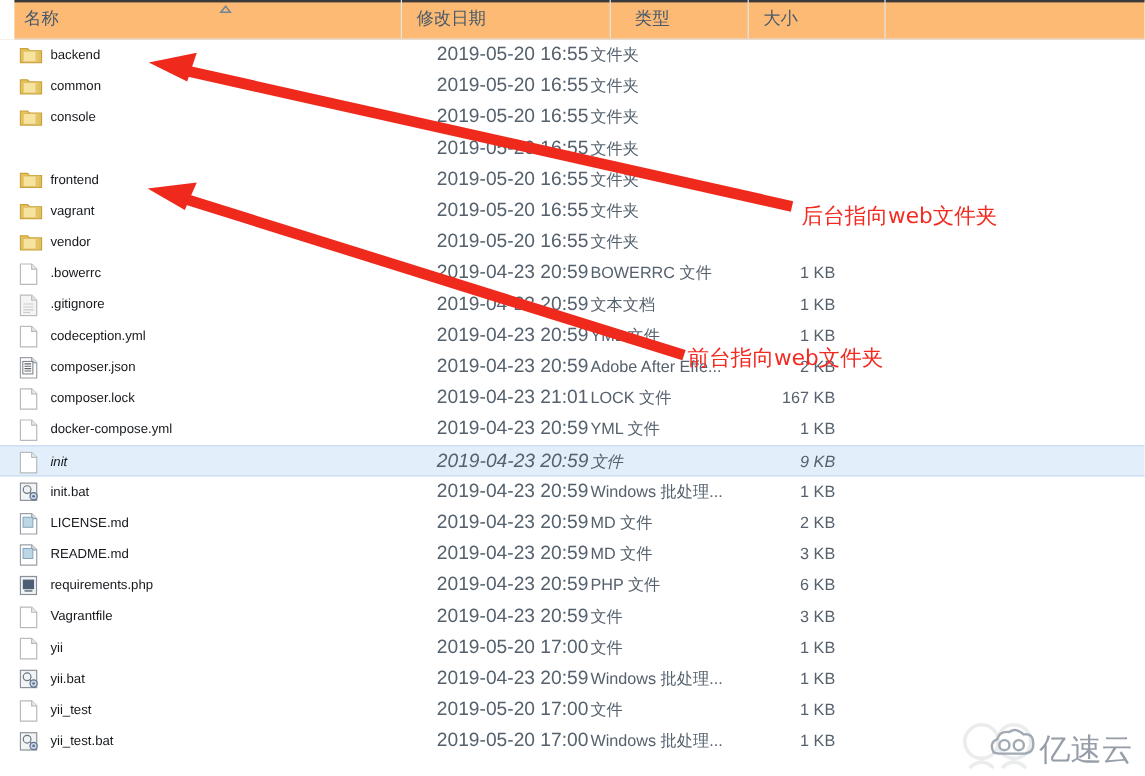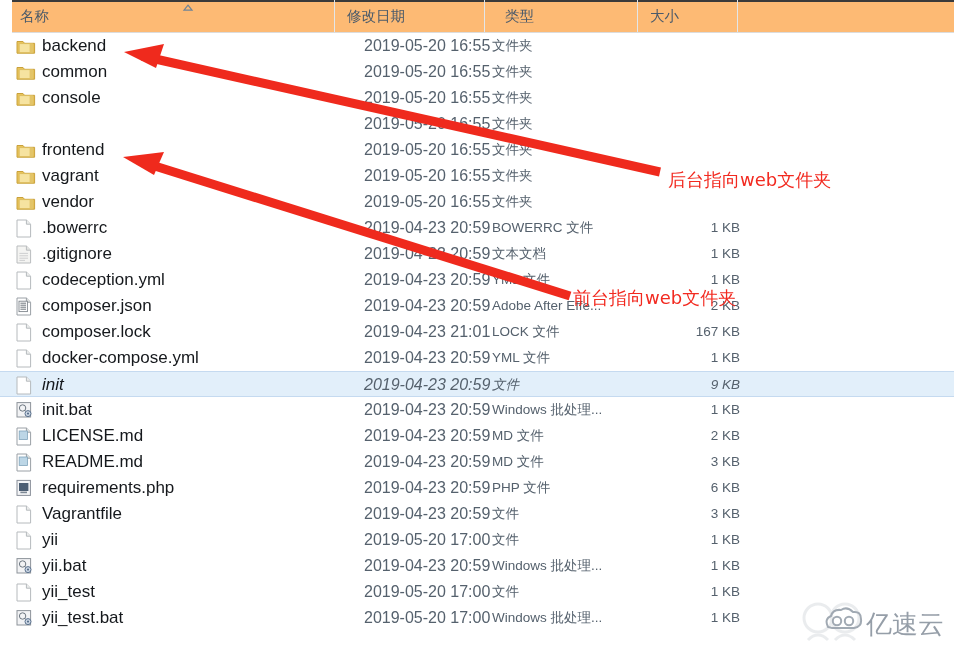--- a/index.html
+++ b/index.html
@@ -84,21 +84,21 @@
     border-bottom: 1px solid #c5daf0;
     box-sizing: border-box;
     font-style: italic;
   }
   .cell-name {
     position: absolute;
     left: 16px;
     top: 0;
     height: 26px;
     line-height: 26px;
-    font-size: 17px;
+    font-size: 11px;
     color: #15181c;
     white-space: nowrap;
     padding-left: 26px;
   }
   .cell-date {
     position: absolute;
     left: 364px;
     top: 0;
     height: 26px;
     line-height: 26px;
@@ -111,21 +111,21 @@
     left: 492px;
     top: 0;
     height: 26px;
     line-height: 26px;
     font-size: 13.5px;
     color: #55616d;
     white-space: nowrap;
   }
   .cell-size {
     position: absolute;
-    left: 576px;
+    left: 532px;
     width: 164px;
     top: 0;
     height: 26px;
     line-height: 26px;
     font-size: 13.5px;
     color: #55616d;
     text-align: right;
     white-space: nowrap;
   }
 
@@ -189,25 +189,25 @@
         <svg width="12" height="8" viewBox="0 0 12 8" aria-hidden="true">
           <path d="M6 1.2 L10 6.2 L2 6.2 Z" fill="none" stroke="#6f8496" stroke-width="1.2"></path>
         </svg>
       </span>
     </div>
 
     <div class="hcell divider" style="left:334px; width:142px;">
       <span>修改日期</span>
     </div>
 
-    <div class="hcell divider" style="left:484px; width:153px;padding-left:20px;">
+    <div class="hcell divider" style="left:508px; width:153px;padding-left:20px;">
       <span>类型</span>
     </div>
 
-    <div class="hcell divider" style="left:637px; width:100px;">
+    <div class="hcell divider" style="left:623px; width:100px;">
       <span>大小</span>
     </div>
 
     <div class="hcell divider" style="left:737px; width:217px;"></div>
   </div>
 
   <div class="file-list" id="file-list">
       <div class="row">
         <div class="cell-name"><span class="icon"><svg width="20" height="17" viewBox="0 0 20 17">
               <path d="M1 3.5 L7 3.5 L8.6 5.3 L18.6 5.3 L18.6 15.2 L1 15.2 Z" fill="#e8c45a" stroke="#c9a13c" stroke-width="1"></path>

